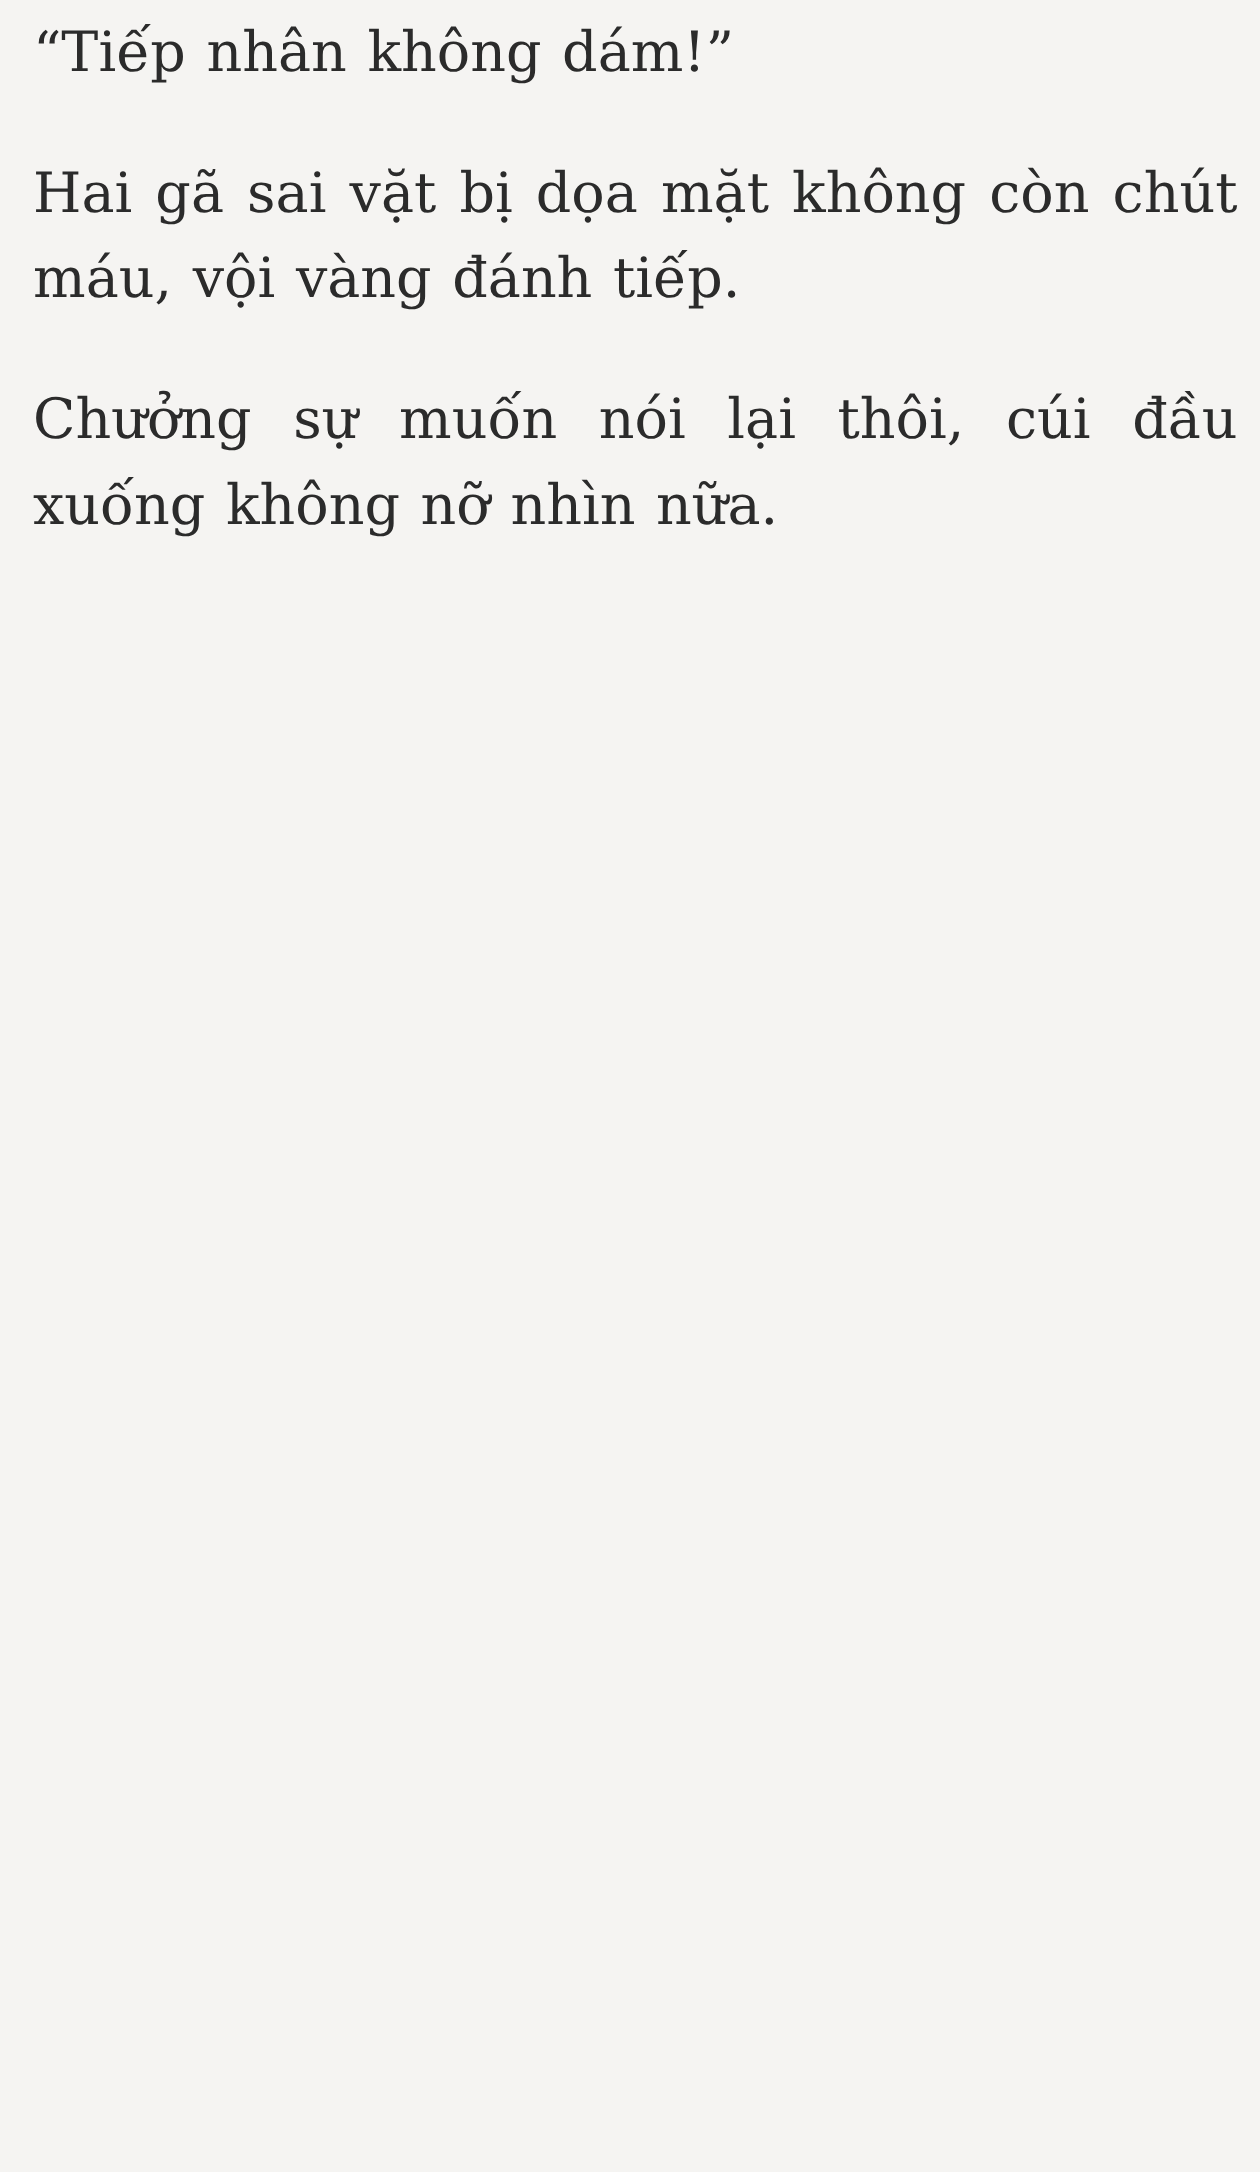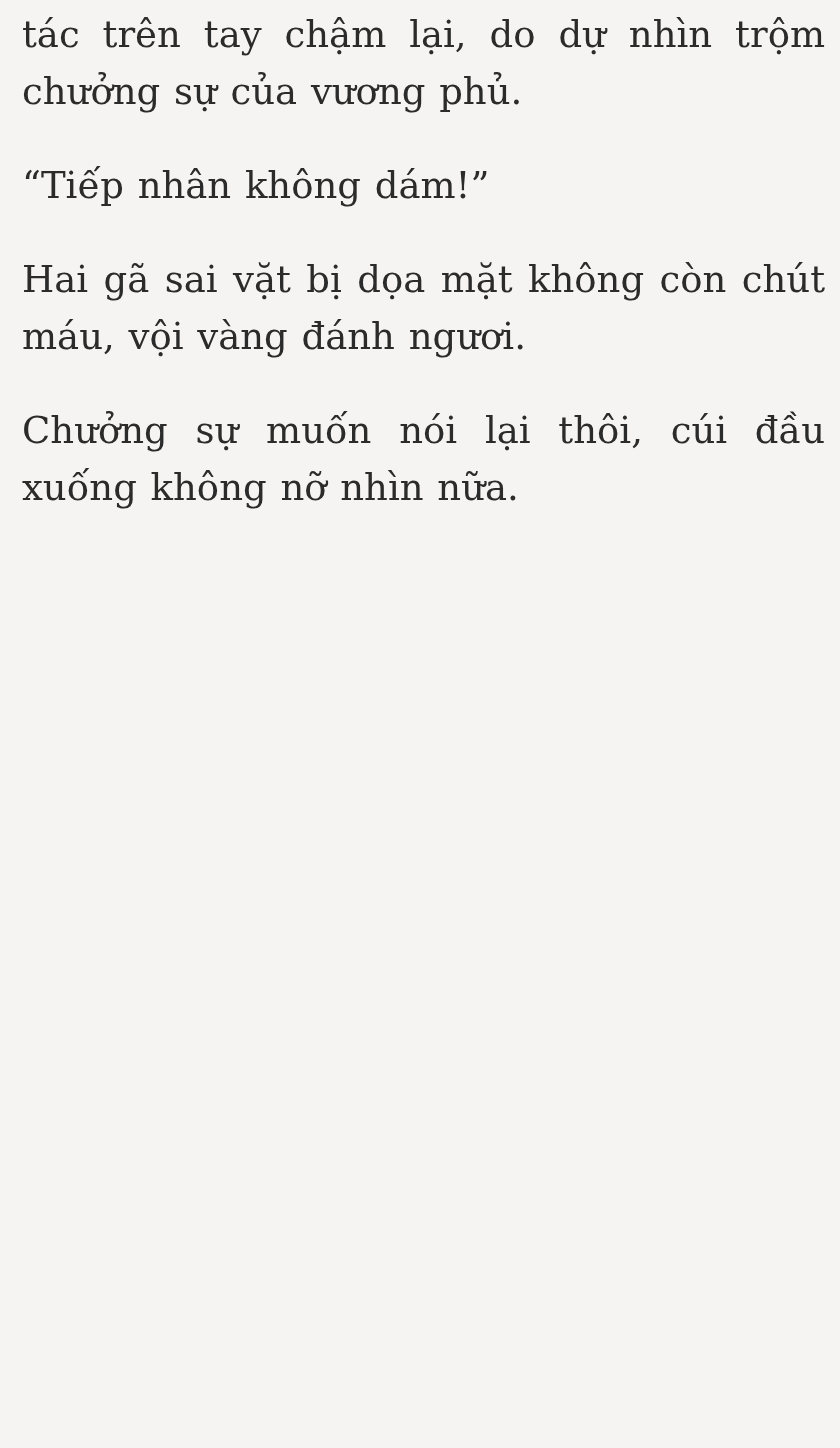--- a/index.html
+++ b/index.html
@@ -27,17 +27,16 @@
     line-height: 57px;
     text-align: justify;
     text-justify: inter-word;
     word-spacing: 2px;
   }
 </style>
 </head>
 <body style="background: rgb(245, 244, 242);">
 
 <div class="reader-page" style="color: rgb(43, 43, 43);">
-  <p>tác trên tay chậm lại, do dự nhìn trộm chưởng sự của vương phủ.</p>
   <p>“Tiếp nhân không dám!”</p>
-  <p>Hai gã sai vặt bị dọa mặt không còn chút máu, vội vàng đánh ngươi.</p>
+  <p>Hai gã sai vặt bị dọa mặt không còn chút máu, vội vàng đánh tiếp.</p>
   <p>Chưởng sự muốn nói lại thôi, cúi đầu xuống không nỡ nhìn nữa.</p>
 </div>
 
 </body></html>

